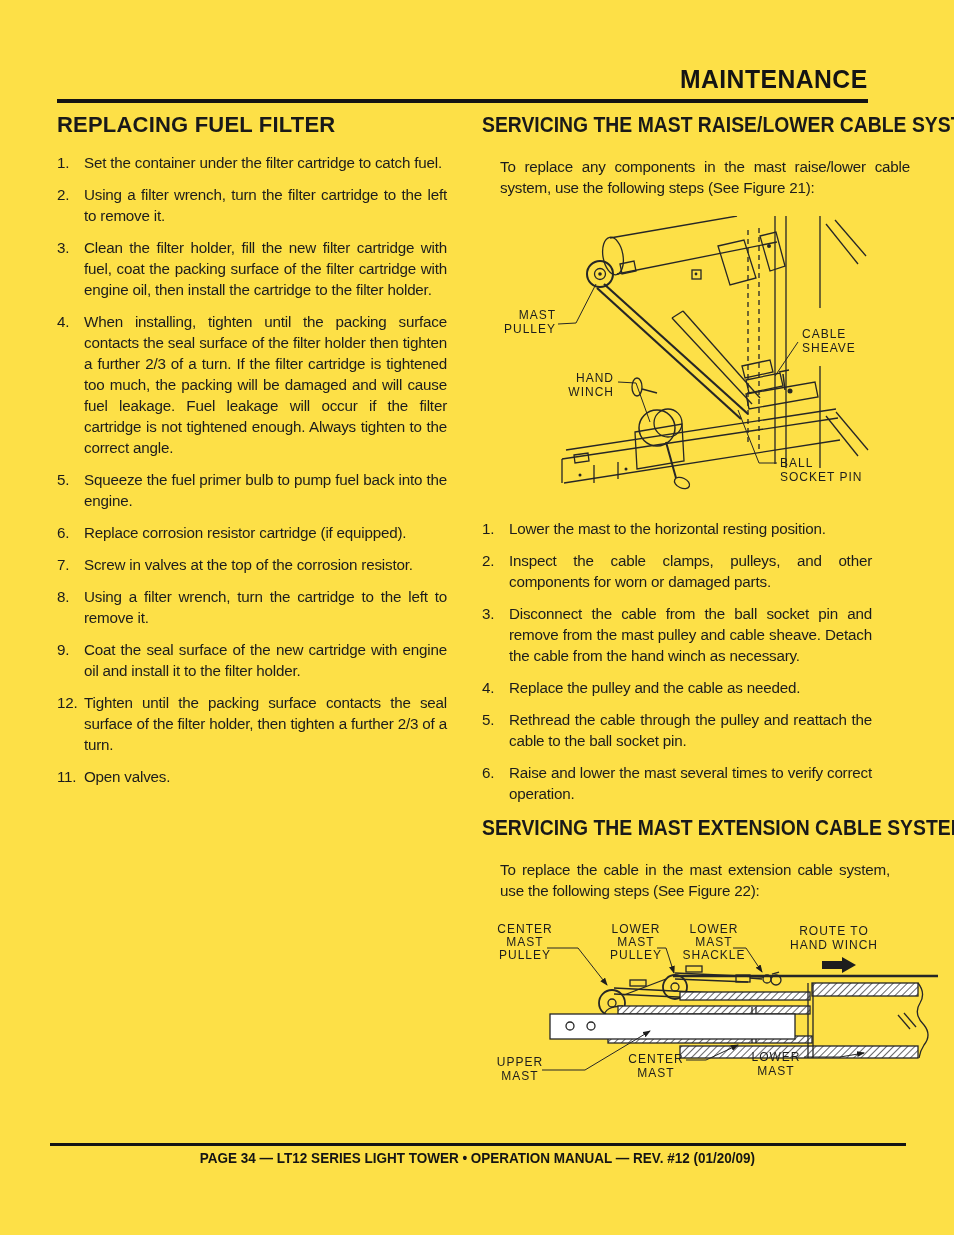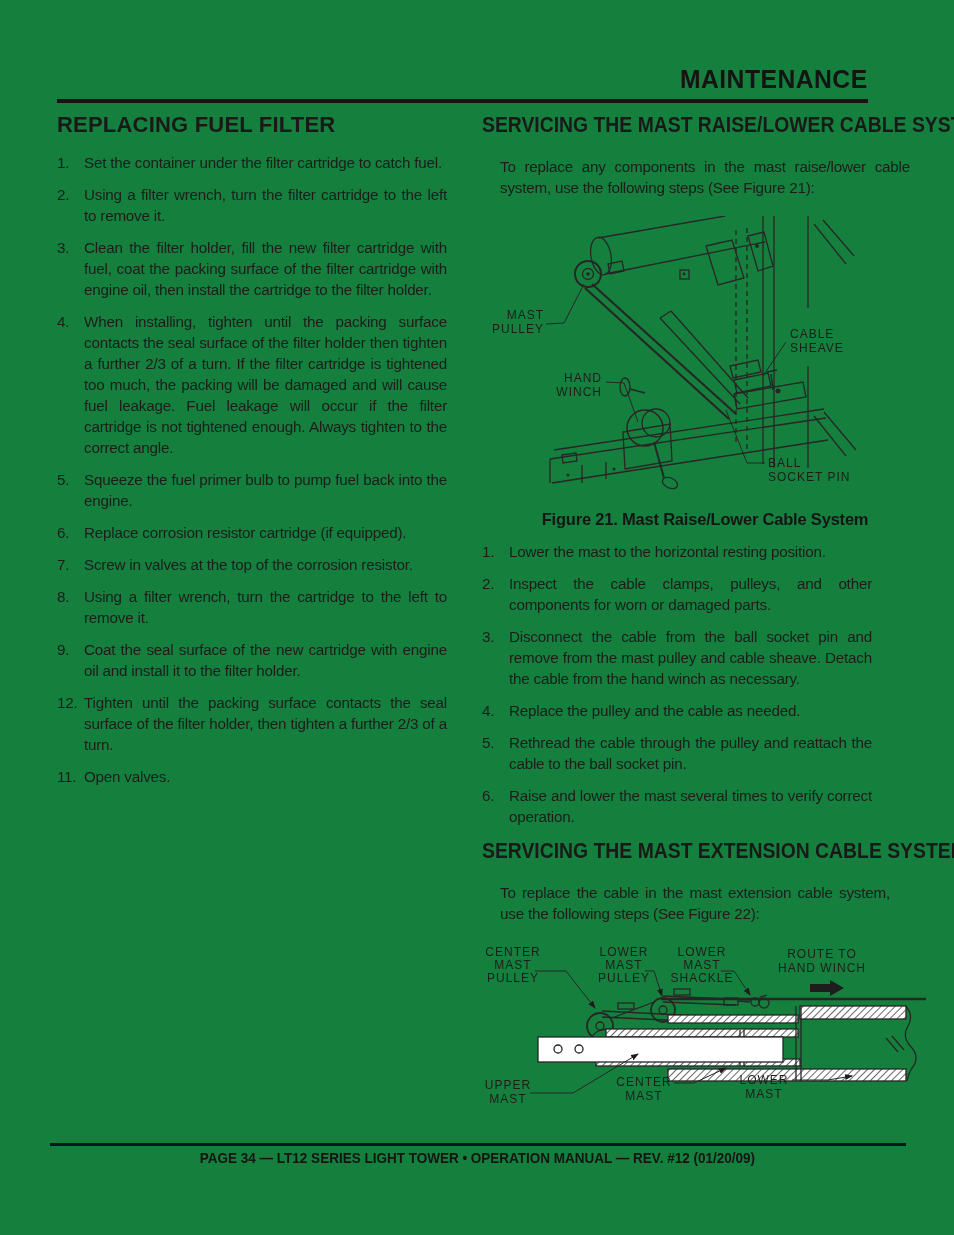--- a/index.html
+++ b/index.html
@@ -1,31 +1,31 @@
 <!DOCTYPE html>
 <html><head>
 <meta charset="utf-8">
 <style>
   html,body{margin:0;padding:0;background:#ffffff;}
-  .page{position:relative;width:954px;height:1235px;background:#15803d;overflow:hidden;
+  .page{position:relative;width:954px;height:1235px;background:#fde047;overflow:hidden;
         font-family:"Liberation Sans",sans-serif;color:#1c1c1c;}
   .masthead{position:absolute;top:64px;right:86px;font-size:26px;font-weight:bold;
         letter-spacing:.5px;transform:scaleX(.95);transform-origin:100% 50%;white-space:nowrap;color:#141414;}
   .rule-top{position:absolute;top:99px;left:57px;width:811px;height:4px;background:#141414;}
   .col{position:absolute;top:112px;}
   .col-left{left:57px;width:390px;}
   .col-right{left:482px;width:446px;}
   .sec-head{font-size:22px;font-weight:bold;margin:0 0 14px 0;color:#191919;letter-spacing:.2px;}
   .sec-head .cond{display:inline-block;transform:scaleX(.88);transform-origin:0 50%;white-space:nowrap;letter-spacing:0;}
   .intro{font-size:15.2px;line-height:21px;letter-spacing:-.2px;margin:18px;text-align:justify;}
   .steps{margin-top:0;}
   .step{display:flex;margin-bottom:11px;font-size:15.2px;line-height:21px;letter-spacing:-.2px;}
   .step .num{flex:0 0 27px;}
   .step .txt{flex:1;text-align:justify;}
-  .fig{margin:0;}
+  .fig{margin:12px;}
   .fig svg{display:block;}
   .fig21 svg{margin:14px 0 0 -4px;}
   .fig22 svg{margin:10px 0 0 -4px;}
   .figcap{font-size:16.5px;font-weight:bold;text-align:center;letter-spacing:-.2px;color:#151515;}
   .cap21{margin:4px 0 12px 0;}
   .cap22{margin:12px 0 0 0;}
   .head2{margin-top:6px;}
   svg text{font-family:"Liberation Sans",sans-serif;font-size:12px;letter-spacing:1px;fill:#1d1d1d;}
   .footer-rule{position:absolute;top:1143px;left:50px;width:856px;height:3px;background:#141414;}
   .footer{position:absolute;top:1149px;left:0;width:954px;text-align:center;}
@@ -159,21 +159,20 @@
           <path d="M308,126 L285,160" stroke-width="1"></path>
           <path d="M128,166 L146,167 L160,206" stroke-width="1"></path>
           <path d="M287,247 L269,247 L248,194" stroke-width="1"></path>
         </g>
         <text text-anchor="end"><tspan x="66" y="103">MAST</tspan><tspan x="66" y="117">PULLEY</tspan></text>
         <text text-anchor="start"><tspan x="312" y="122">CABLE</tspan><tspan x="312" y="136">SHEAVE</tspan></text>
         <text text-anchor="end"><tspan x="124" y="166">HAND</tspan><tspan x="124" y="180">WINCH</tspan></text>
         <text text-anchor="start"><tspan x="290" y="251">BALL</tspan><tspan x="290" y="265">SOCKET PIN</tspan></text>
       </svg>
     </div>
-    <div class="figcap cap21">Figure 21. Mast Raise/Lower Cable System</div>
 
     <div class="steps" style="width:390px;">
       <div class="step">
           <span class="num">1.</span>
           <span class="txt">Lower the mast to the horizontal resting position.</span>
         </div>
       <div class="step">
           <span class="num">2.</span>
           <span class="txt">Inspect the cable clamps, pulleys, and other components for worn or damaged parts.</span>
         </div>

